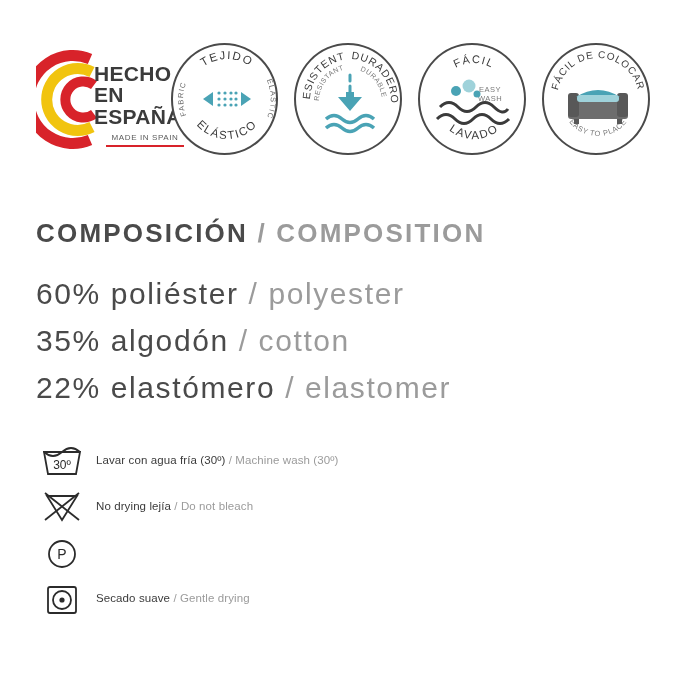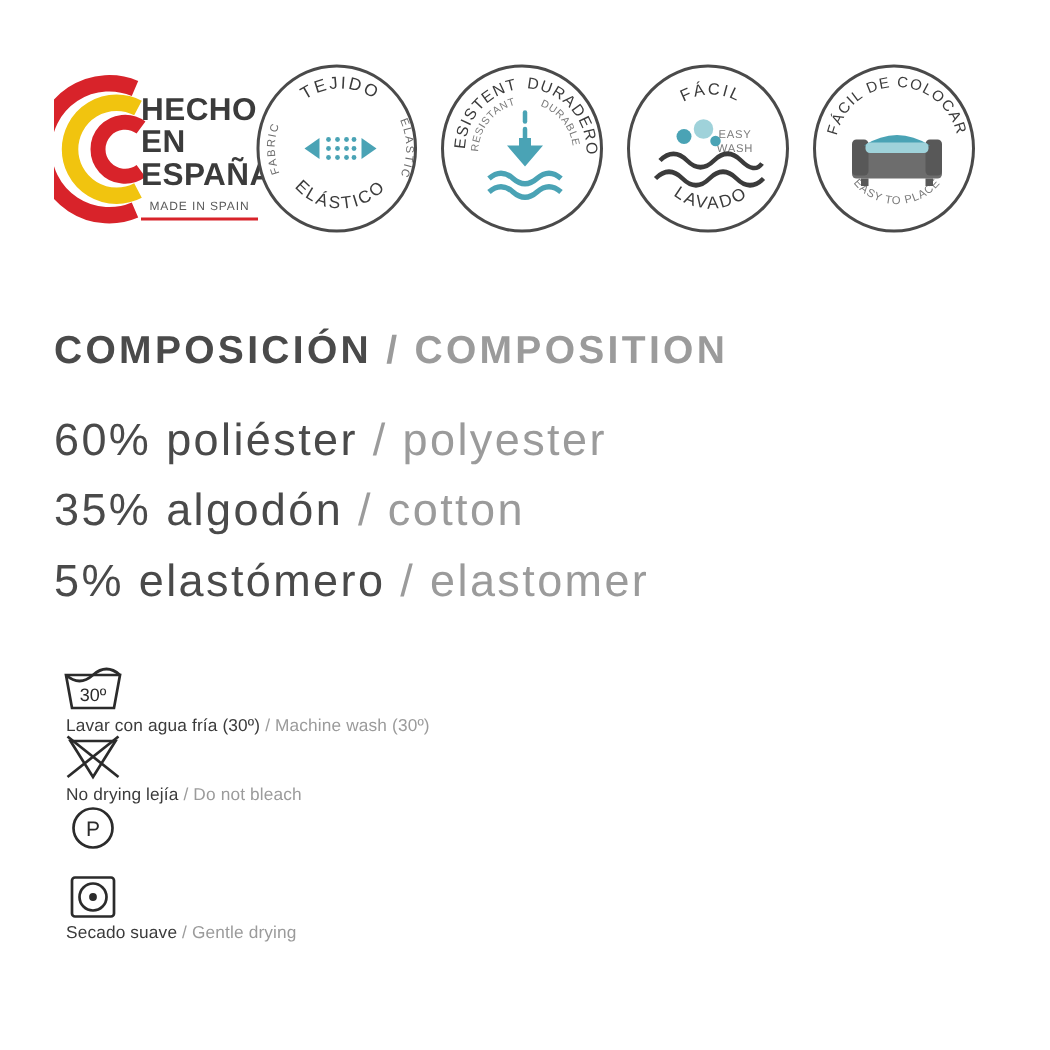--- a/index.html
+++ b/index.html
@@ -67,20 +67,21 @@
   .spain-made {
     margin-top: 7px;
     font-size: 8px;
     letter-spacing: 0.6px;
     color: #5a5a5a;
     display: block;
     border-bottom: 2px solid #d8232a;
     padding-bottom: 3px;
     width: 78px;
     text-align: center;
+    margin-left: 12px;
   }
 
   
   .circ {
     width: 112px;
     height: 112px;
     border-radius: 50%;
     border: 2px solid #4a4a4a;
     position: relative;
     box-sizing: border-box;
@@ -122,24 +123,23 @@
 
   
   .care {
     position: absolute;
     left: 36px;
     top: 438px;
     width: 630px;
   }
   .care-row {
     display: flex;
-    align-items: flex-start;
+    align-items: center;
     height: 44px;
     margin-bottom: 2px;
-    flex-direction: column;
   }
   .care-icon {
     width: 52px;
     min-width: 52px;
     height: 40px;
     position: relative;
   }
   .care-icon svg { display: block; }
   .care-text {
     font-size: 11.5px;
@@ -304,21 +304,21 @@
         <span>60% poliéster</span>
         <span class="sep">/</span>
         <span class="en">polyester</span>
       </div>
       <div class="comp-line">
         <span>35% algodón</span>
         <span class="sep">/</span>
         <span class="en">cotton</span>
       </div>
       <div class="comp-line">
-        <span>5% elastómero</span>
+        <span>22% elastómero</span>
         <span class="sep">/</span>
         <span class="en">elastomer</span>
       </div>
     </div>
   </div>
 
   <div class="care">
 
     <div class="care-row">
       <div class="care-icon">

